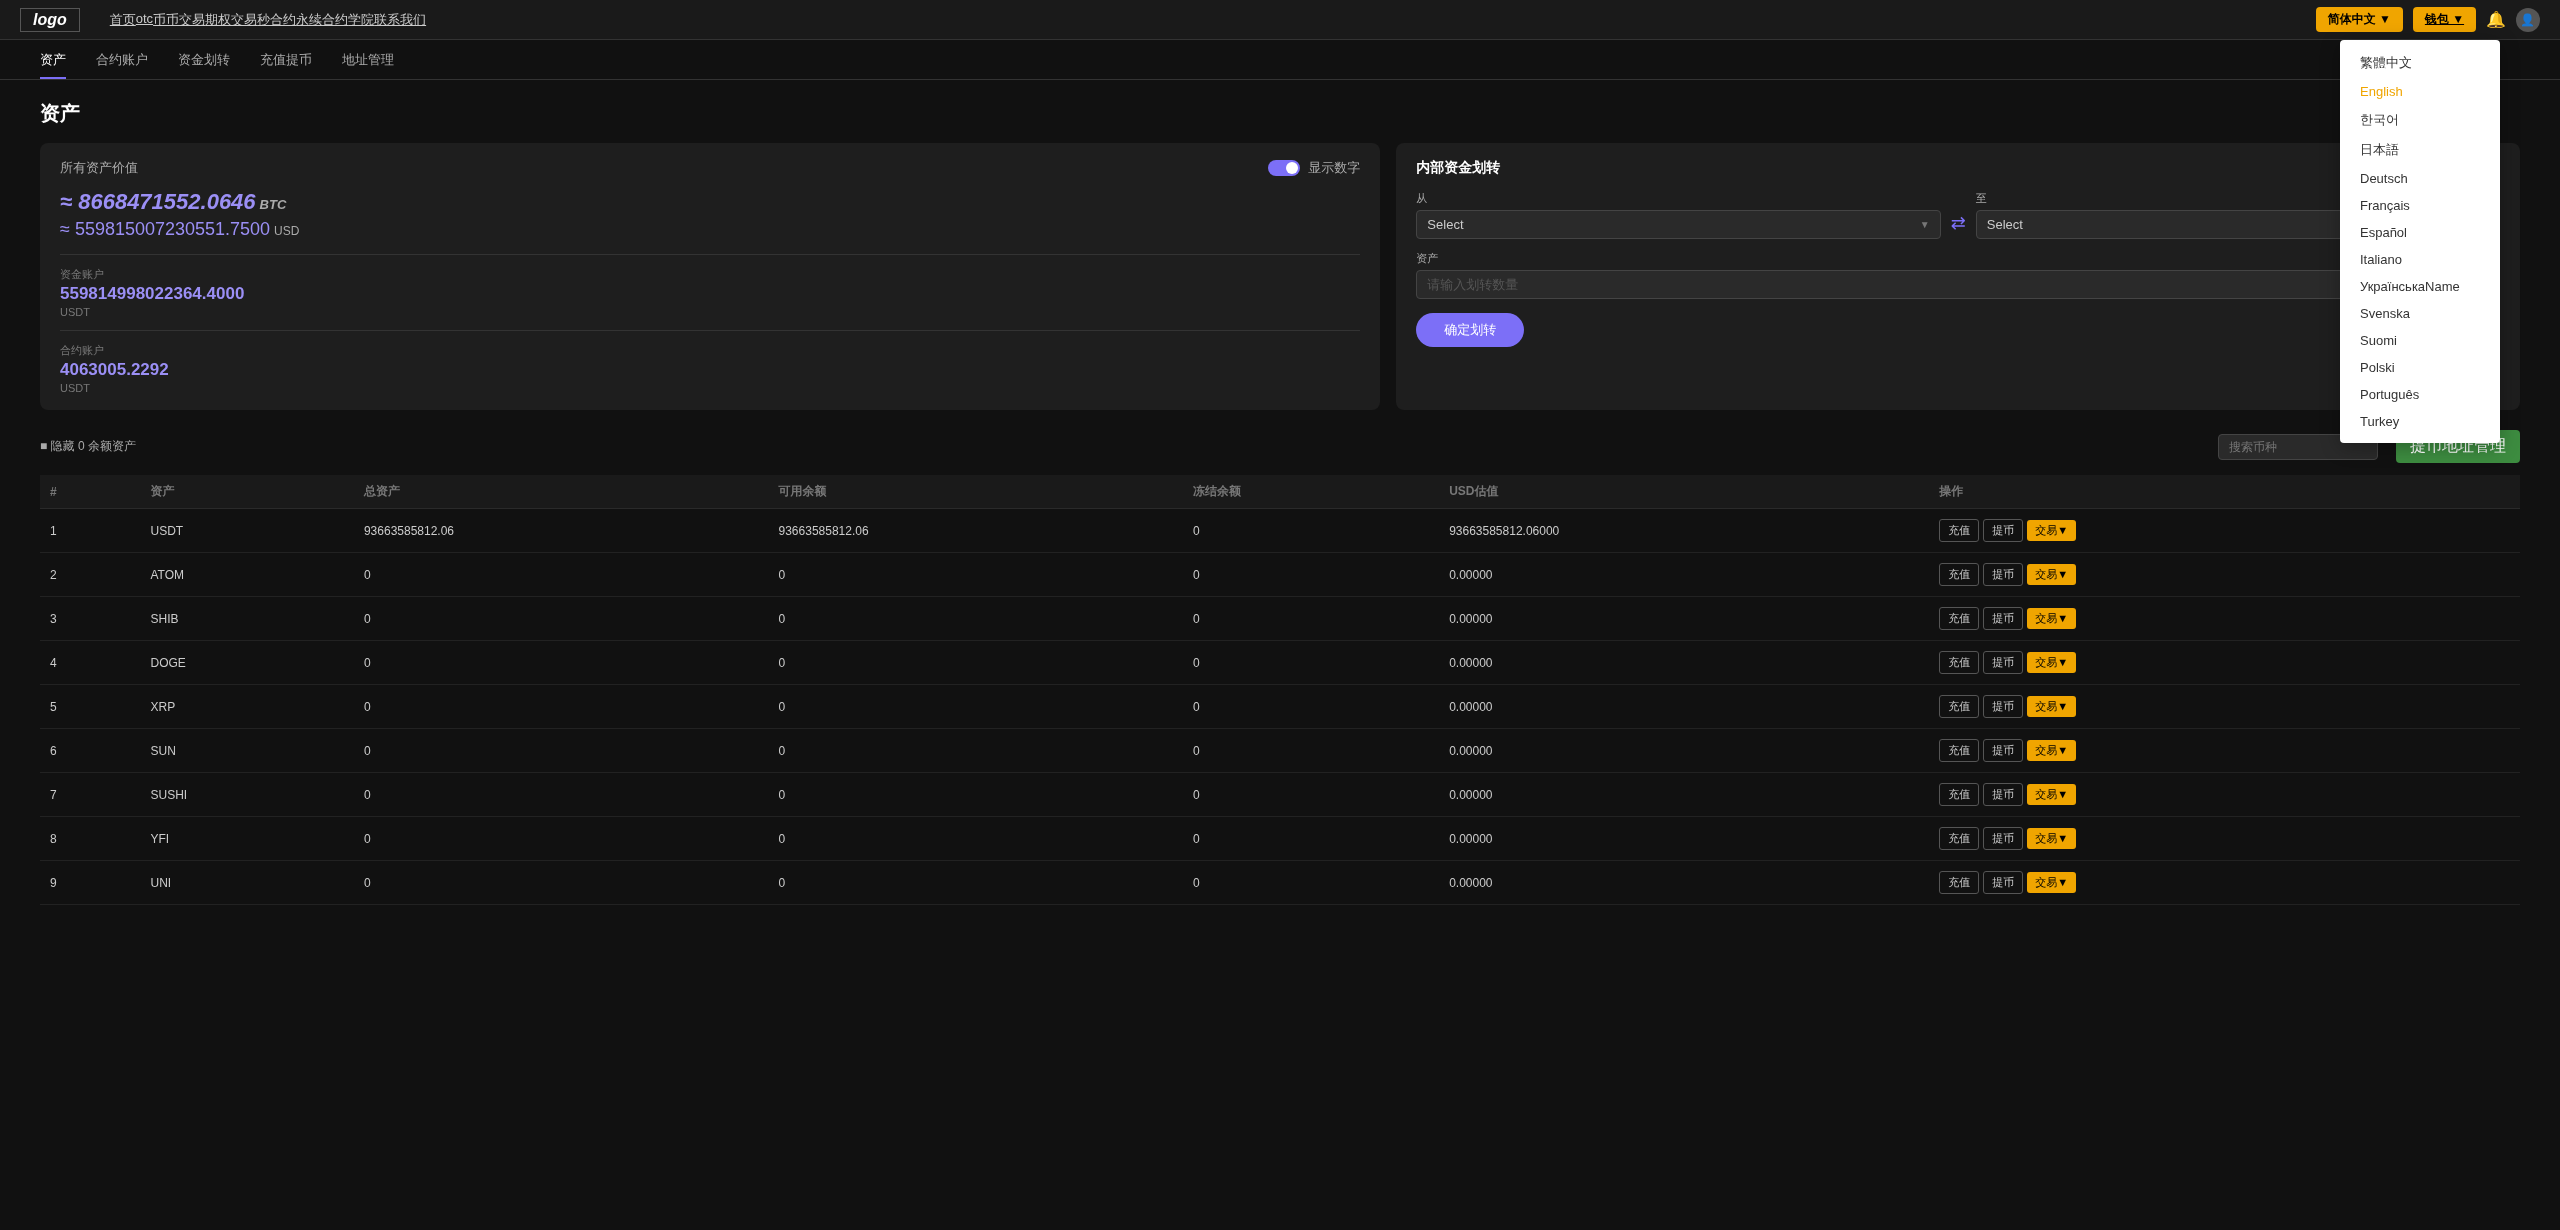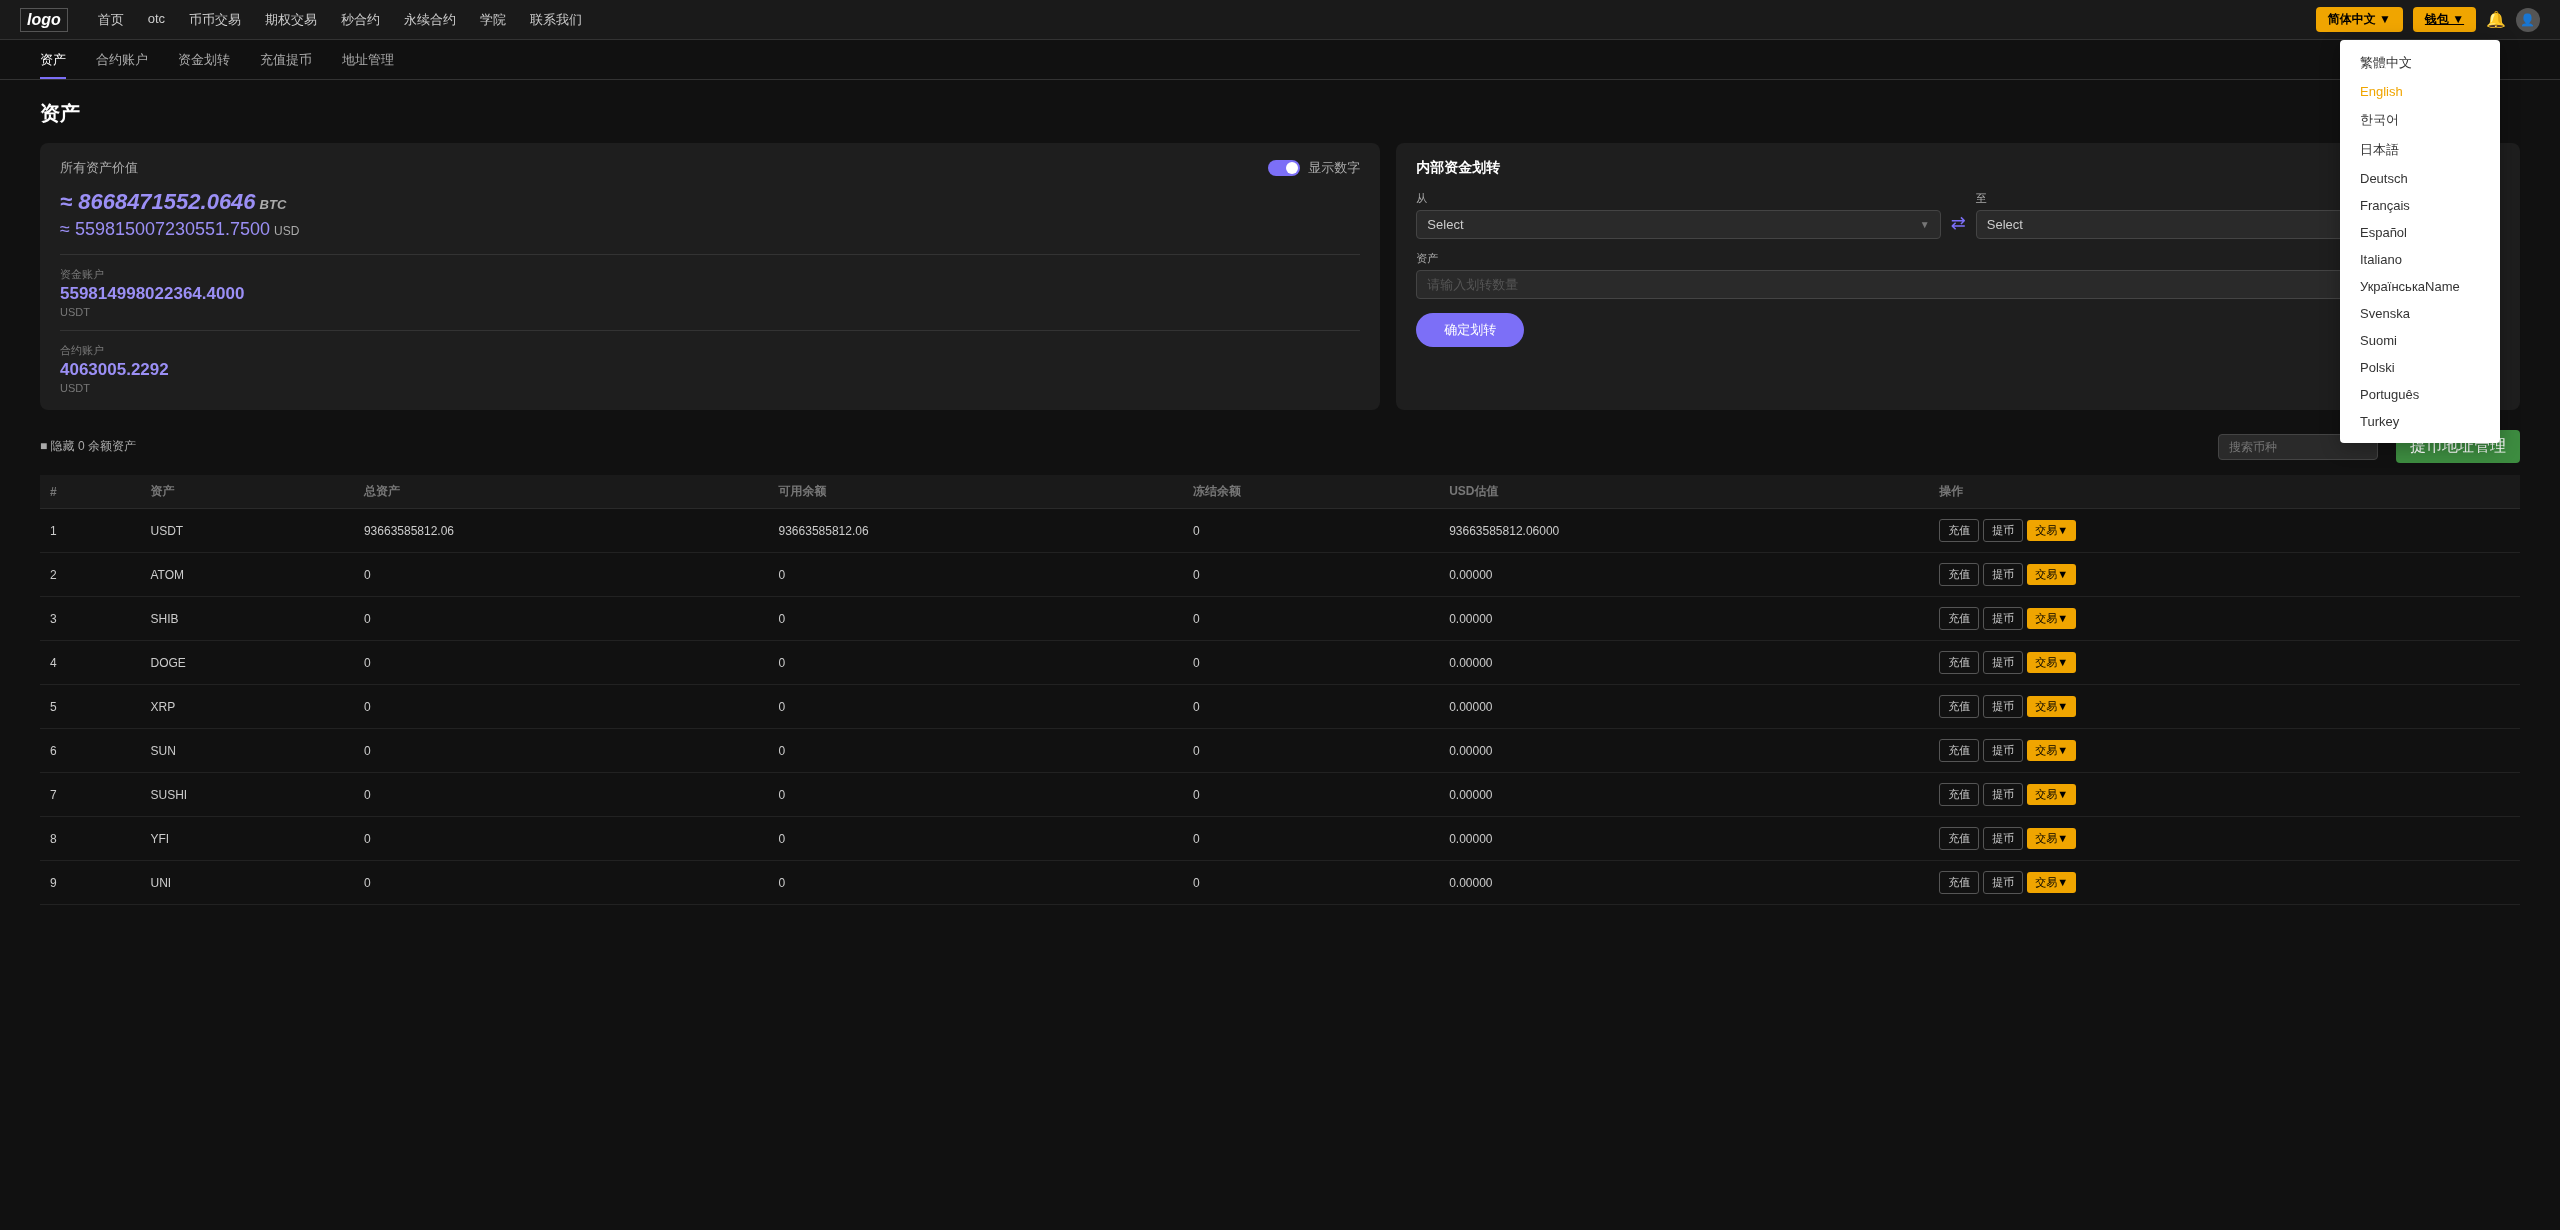--- a/index.html
+++ b/index.html
@@ -19,27 +19,27 @@
       height: 40px;
       padding: 0 20px;
       border-bottom: 1px solid #333;
     }
     .nav-logo {
       color: #fff;
       font-weight: bold;
       font-size: 16px;
       margin-right: 30px;
       border: 1px solid #555;
-      padding: 2px 6px;
+      padding: 2px 12px;
       font-style: italic;
     }
     .nav-links {
       display: flex;
-      gap: 24px;
       flex: 1;
+      text-decoration: underline;
     }
     .nav-link {
       color: #ccc;
       text-decoration: none;
       font-size: 13px;
       cursor: pointer;
     }
     .nav-right {
       display: flex;
       align-items: center;

